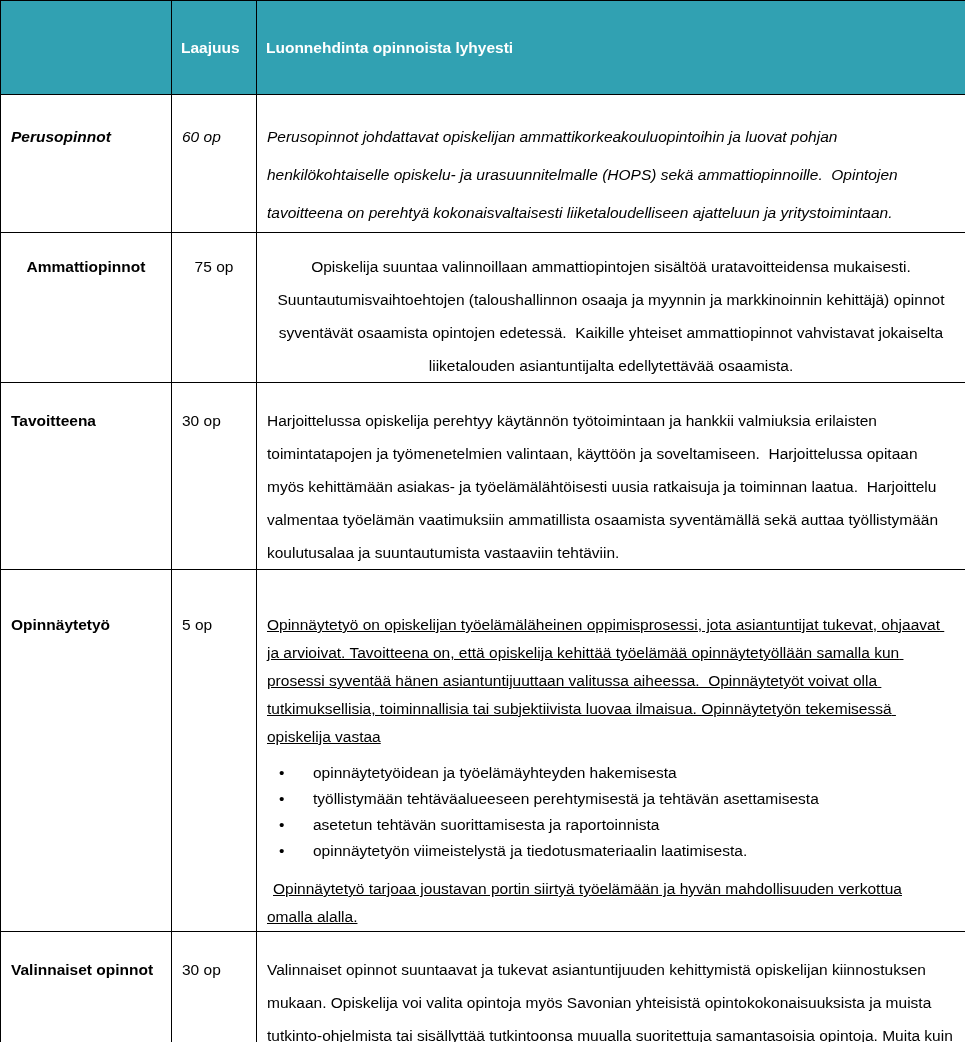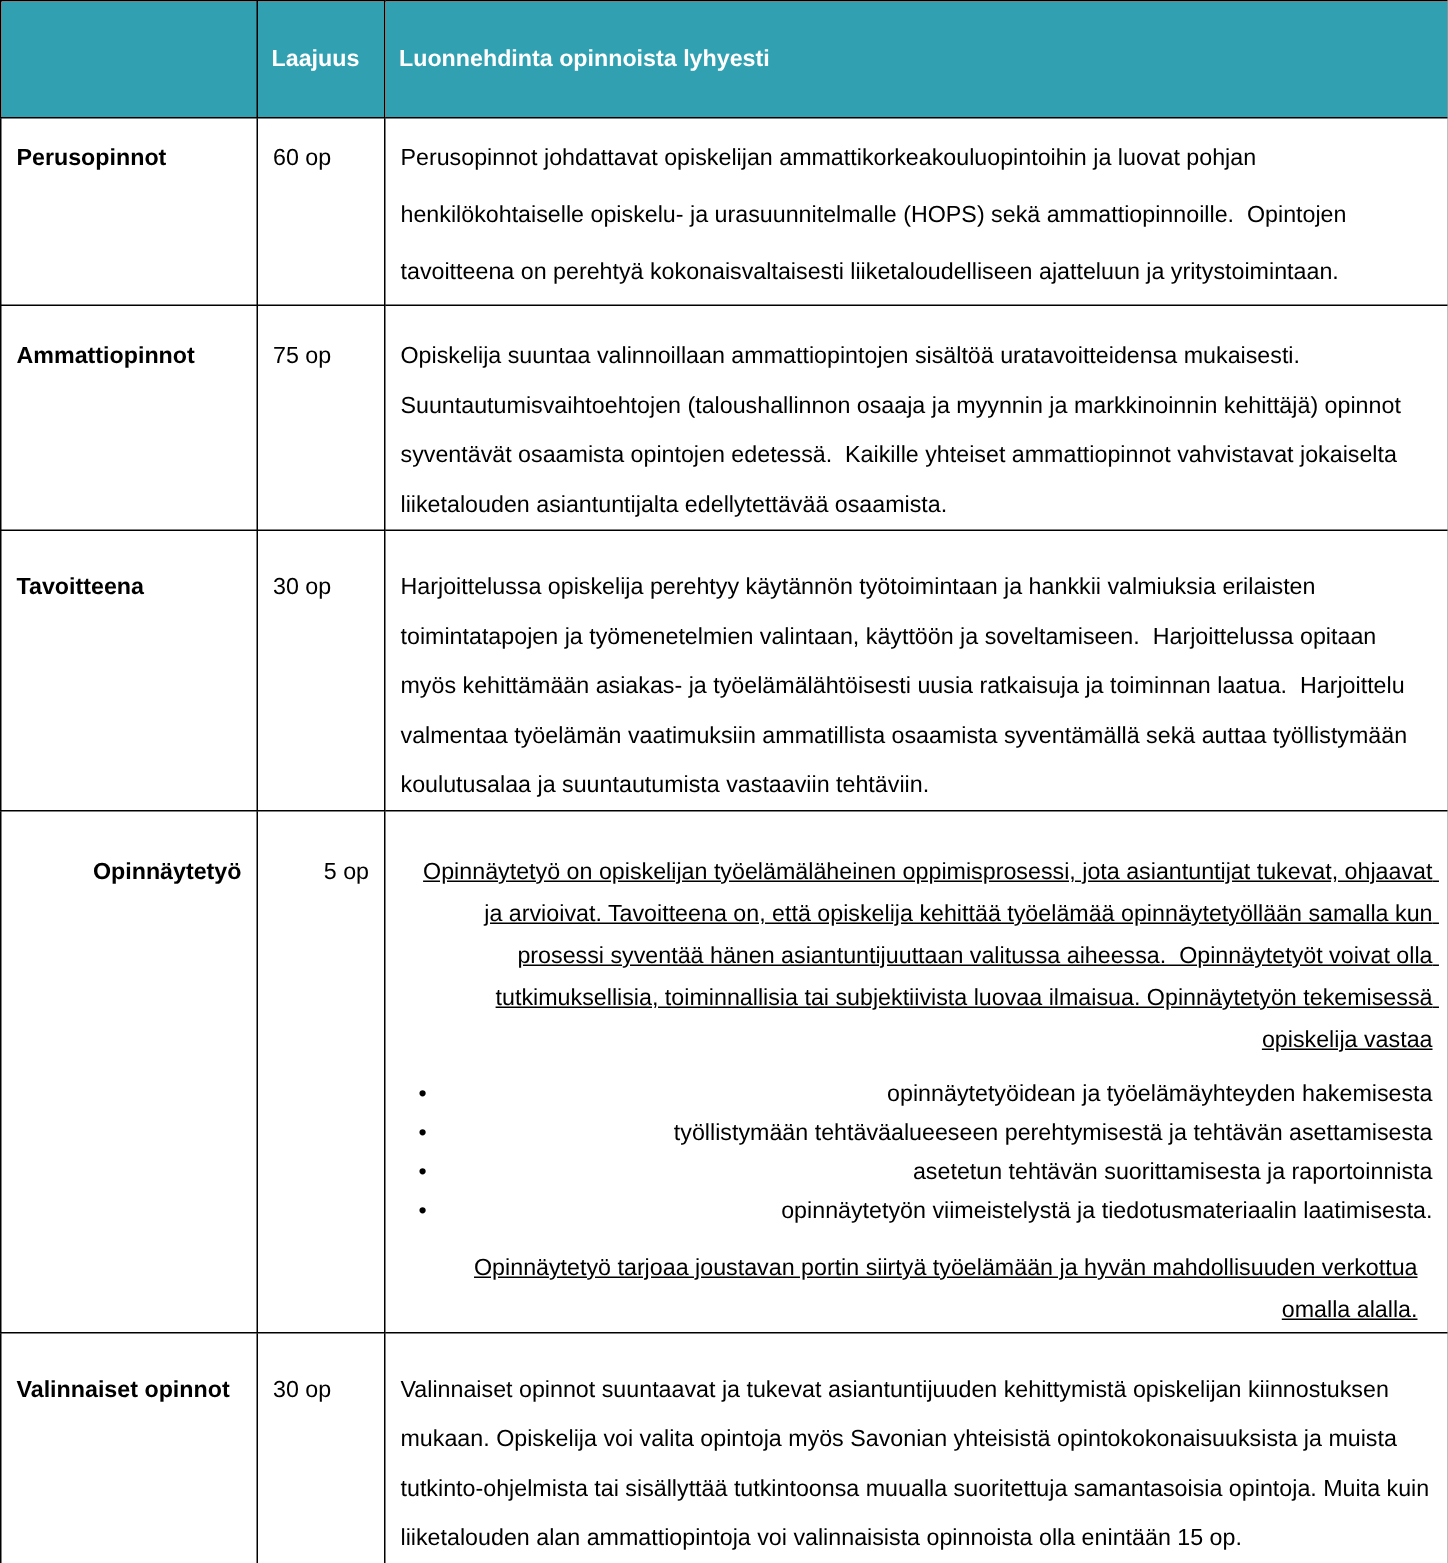--- a/index.html
+++ b/index.html
@@ -28,31 +28,31 @@
     vertical-align:top;
     padding:0 10px;
     font-size:15.5px;
     overflow:hidden;
   }
   thead th{
     background:var(--header-bg);
     color:var(--header-text);
     font-weight:bold;
     text-align:left;
-    height:78px;
+    height:94px;
     vertical-align:middle;
     padding:0 9px;
   }
   td .desc{white-space:pre-wrap;}
   .row-label{font-weight:bold;}
   
-  tr.r1{height:125px;} tr.r1 td{line-height:38px;padding-top:8px;}
-  tr.r2{height:150px;} tr.r2 td{line-height:33px;padding-top:17px;}
+  tr.r1{height:125px;} tr.r1 td{line-height:38px;padding-top:23px;font-style:italic;}
+  tr.r2{height:150px;text-align:center;} tr.r2 td{line-height:33px;padding-top:17px;}
   tr.r3{height:155px;} tr.r3 td{line-height:33px;padding-top:21px;}
-  tr.r4{height:304px;} tr.r4 td{line-height:28px;padding-top:27px;text-align:right;}
+  tr.r4{height:304px;} tr.r4 td{line-height:28px;padding-top:41px;}
   tr.r5{height:153px;} tr.r5 td{line-height:33px;padding-top:21px;}
   p.para{margin:0;text-decoration:underline;}
   ul.bullets{
     margin:9px 0 0 0;
     padding:0;
     list-style:none;
   }
   ul.bullets li{
     position:relative;
     padding-left:46px;

